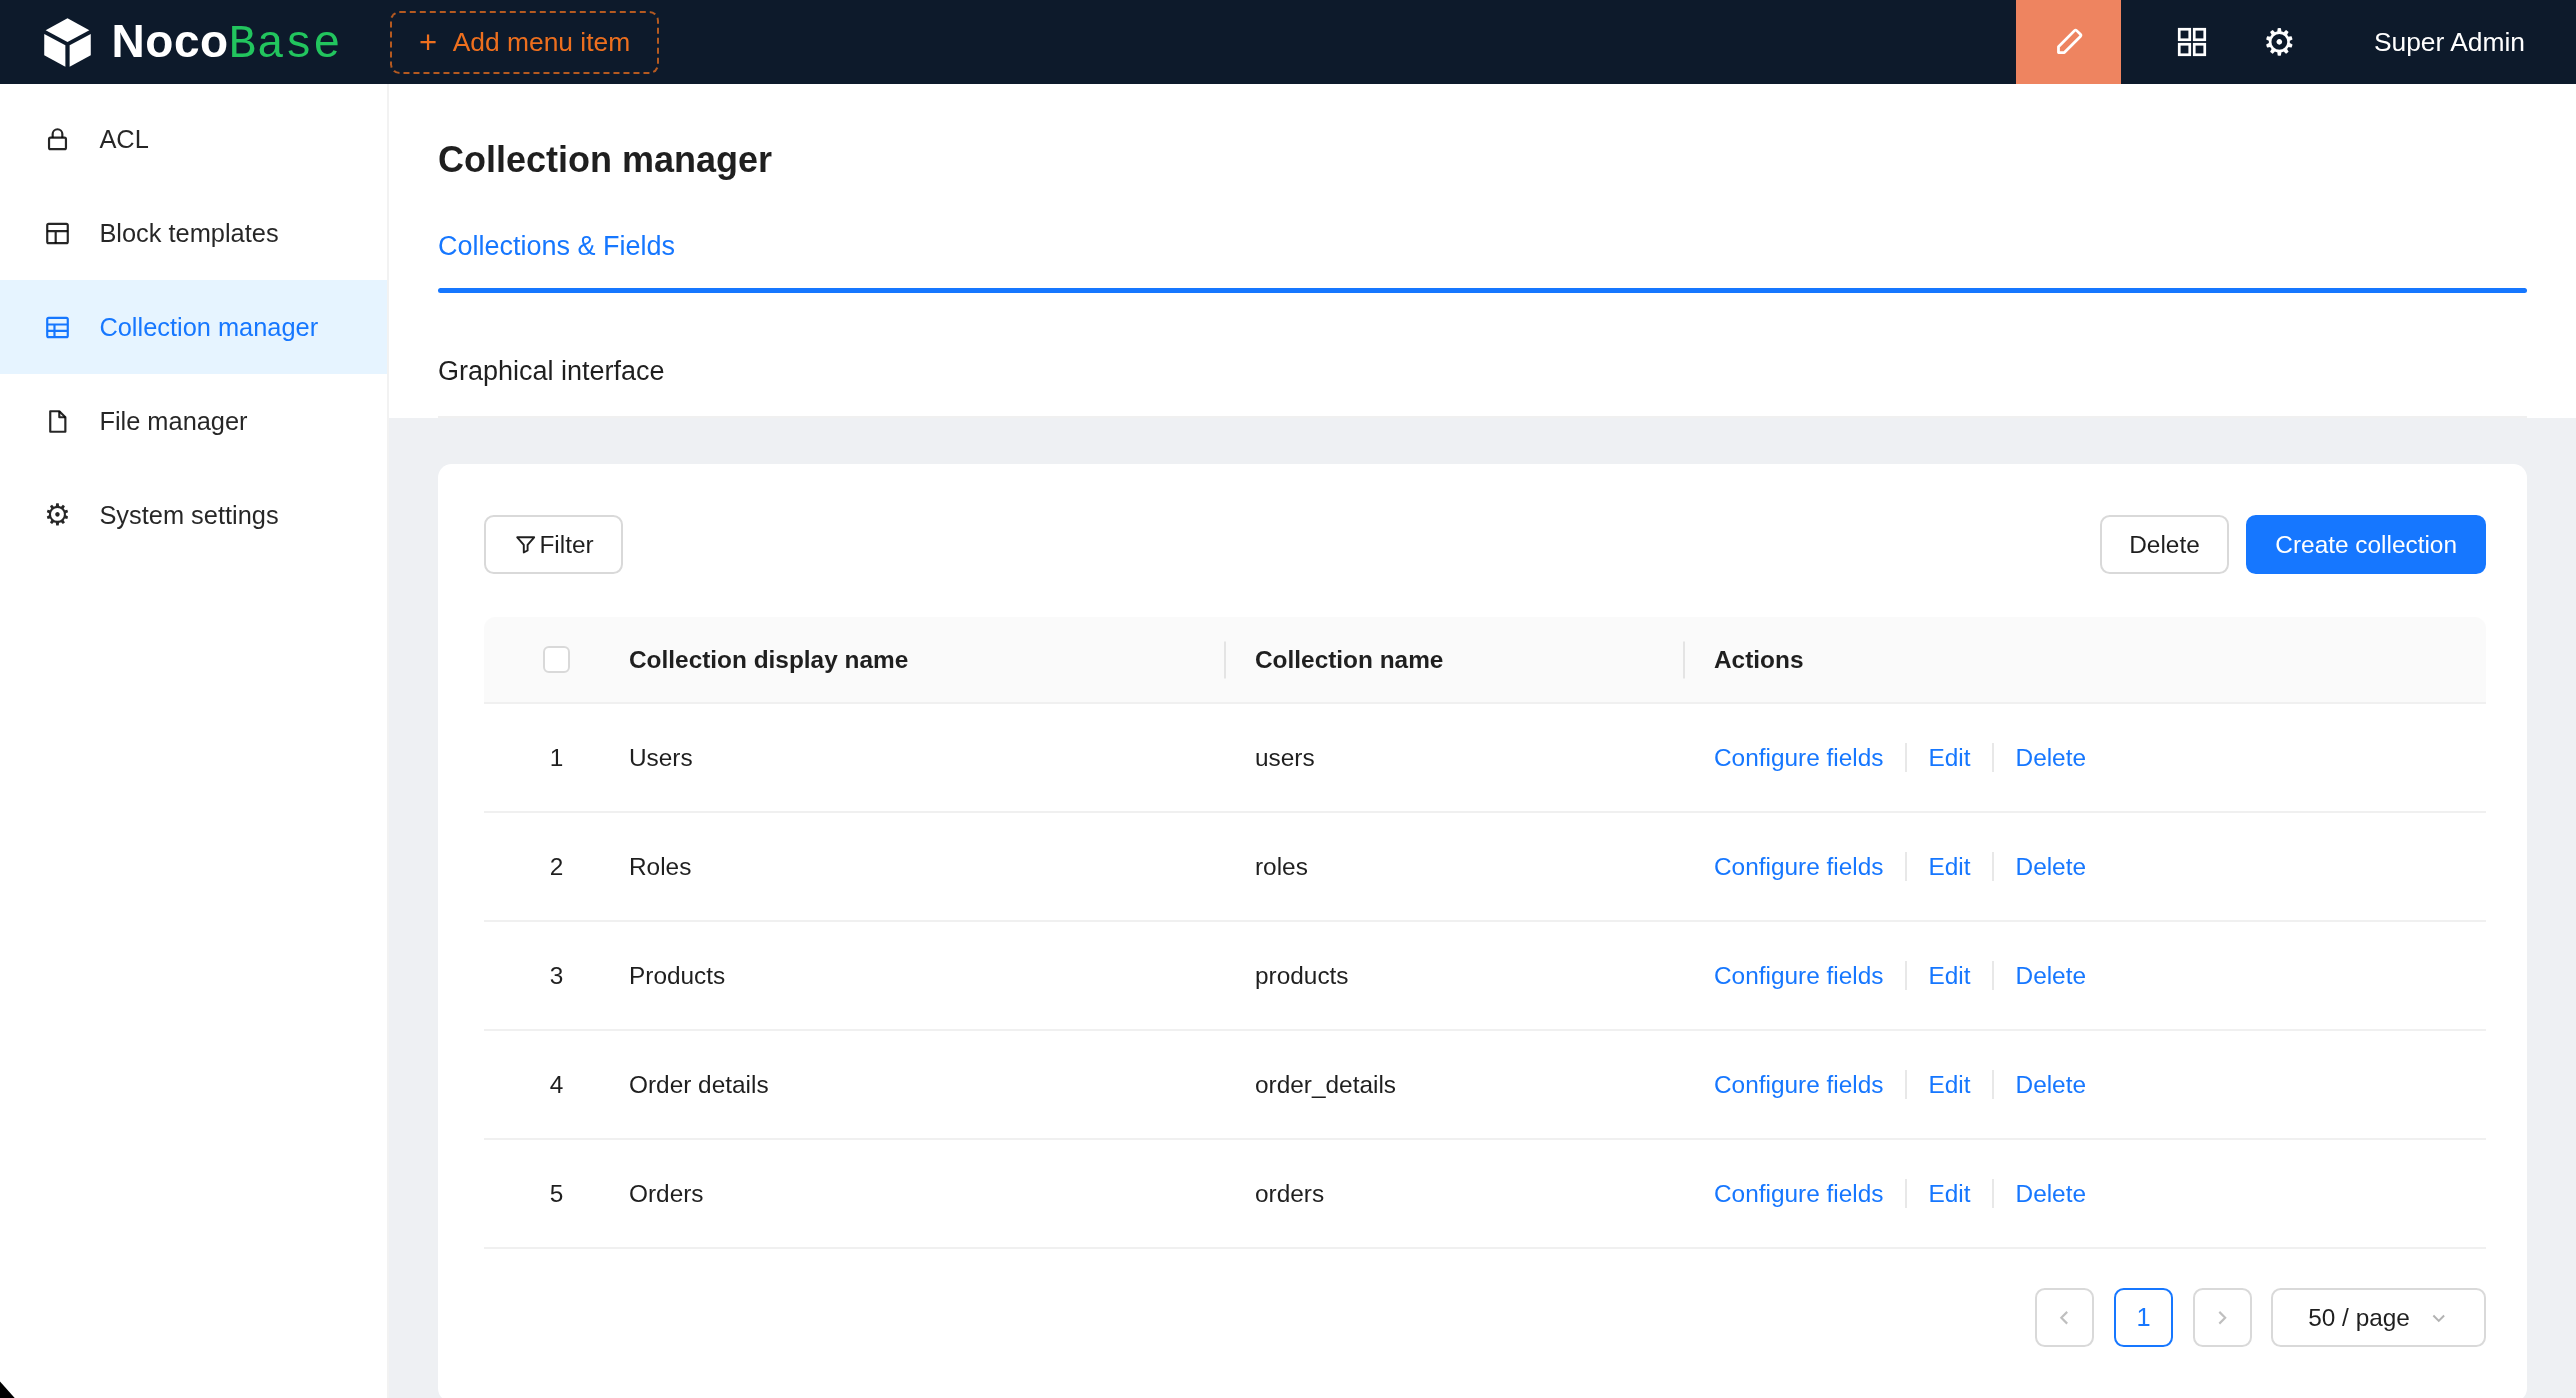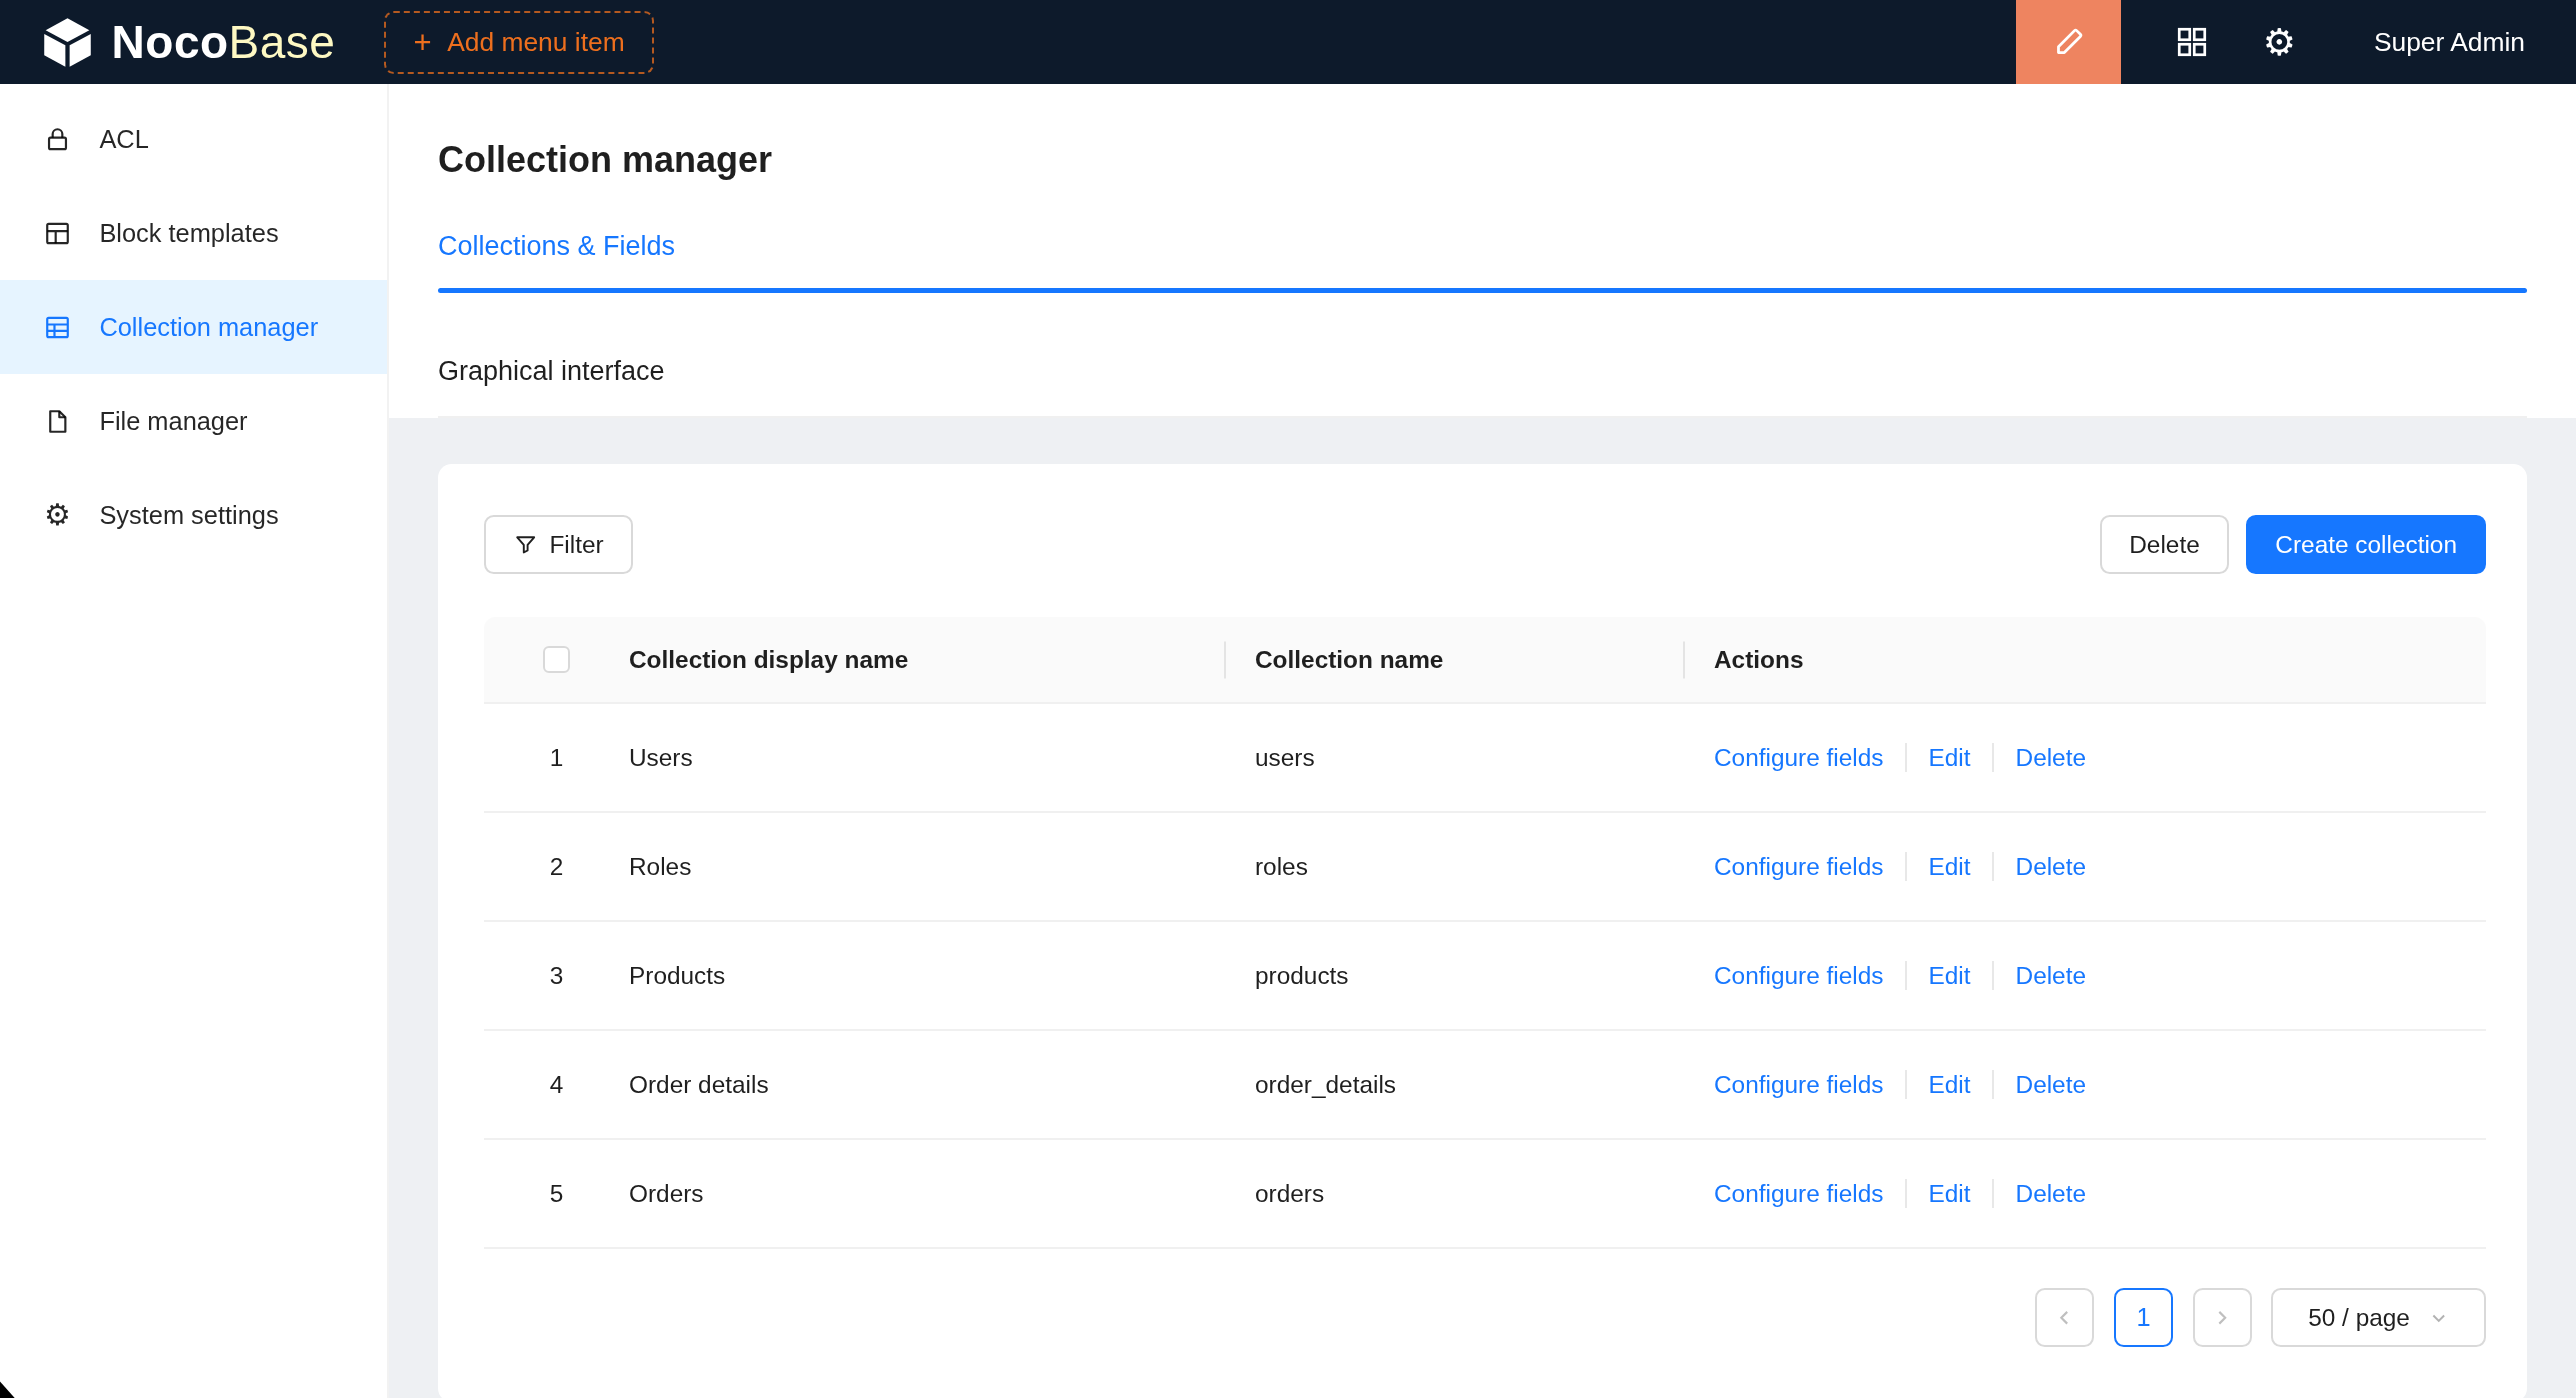--- a/index.html
+++ b/index.html
@@ -13,21 +13,21 @@
   .app { width: 100%; height: 100%; display: flex; flex-direction: column; position: relative; }
 
   
   .topbar {
     flex: 0 0 84px; height: 84px; background: #0d1a2b;
     display: flex; align-items: center; padding-left: 39px;
   }
   .brand { display: flex; align-items: center; gap: 15.6px; }
   .brand-text { font-size: 46px; letter-spacing: 0.5px; }
   .brand-bold { color: #ffffff; font-weight: 700; }
-  .brand-light { color: #fef9c3; font-weight: 400; }
+  .brand-light { color: #22c55e; font-weight: 400; font-family: Liberation Mono, monospace; }
 
   .add-menu-btn {
     margin-left: 49px; height: 63px; padding: 0 27px;
     display: flex; align-items: center; gap: 15.6px;
     background: transparent; border: 2px dashed rgba(237,111,30,0.75);
     border-radius: 9.8px; color: #ed6f1e; font-size: 26.4px; cursor: pointer;
     font-family: inherit;
   }
   .add-menu-btn .plus { font-size: 31px; line-height: 1; font-weight: 400; }
 
@@ -69,21 +69,21 @@
   }
 
   .content { flex: 1; background: #eef0f3; padding: 46px 49px 0; }
   .card { background: #fff; border-radius: 13.7px; padding: 51px 41px 55px 46px; }
 
   
   .toolbar { display: flex; align-items: center; }
   .btn {
     height: 59px; padding: 0 27px; border-radius: 9.8px; font-size: 24.4px;
     background: #fff; border: 2px solid #d9d9d9; cursor: pointer;
-    display: inline-flex; align-items: center; gap: 11px; color: rgba(0,0,0,0.88);
+    display: inline-flex; align-items: center; gap: 1px; color: rgba(0,0,0,0.88);
     font-family: inherit;
   }
   .btn-primary { background: #1677ff; border-color: #1677ff; color: #fff; }
   .toolbar .spacer { flex: 1; }
   .toolbar .btn + .btn { margin-left: 17.6px; }
 
   
   .tbl { margin-top: 43px; }
   .thead, .trow { display: grid; grid-template-columns: 145px 626px 459px 1fr; align-items: center; }
   .thead {

